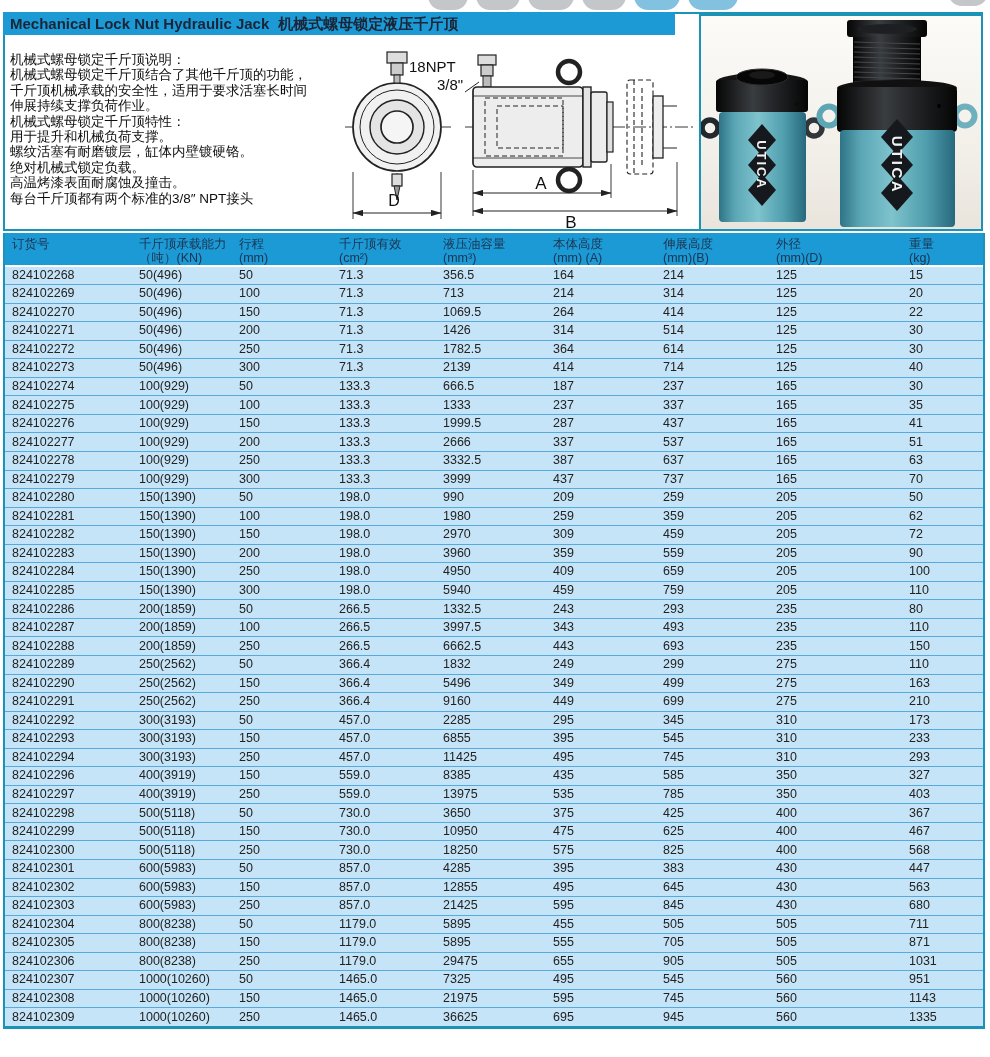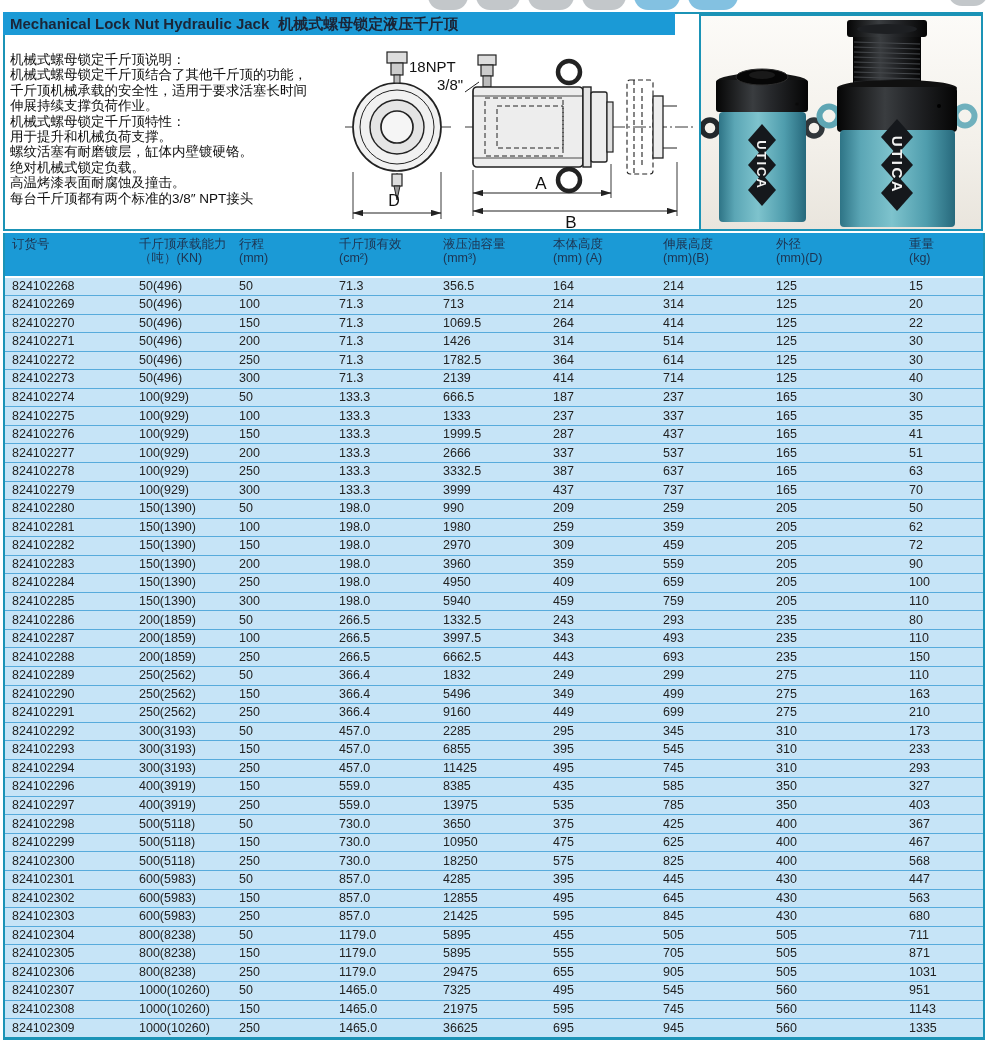--- a/index.html
+++ b/index.html
@@ -36,21 +36,21 @@
   .photo-panel{position:absolute;left:699px;top:14px;width:284px;height:217px;z-index:2;
     border:2px solid var(--frame-teal);
     background:linear-gradient(180deg,#fcfbf8 0%,#f3f0ea 60%,#e9e5dd 100%);}
   .photo-panel svg{display:block;width:280px;height:213px;}
 
   .table-wrap{position:absolute;left:3px;top:233px;width:982px;z-index:2;
     border-left:2px solid var(--frame-teal);border-right:2px solid var(--frame-teal);
     border-bottom:3px solid var(--frame-teal);}
   table{border-collapse:collapse;table-layout:fixed;width:978px;}
   thead tr{background:var(--accent-blue);border-bottom:2px solid #fff;}
-  thead th{height:44px;text-align:left;vertical-align:top;padding:4px 0 0 7px;
+  thead th{height:33px;text-align:left;vertical-align:top;padding:4px 0 0 7px;
     font-size:12.5px;font-weight:400;color:var(--header-ink);line-height:14px;
     white-space:nowrap;overflow:hidden;}
   tbody tr{background:var(--row-bg);border-top:1px solid var(--row-line);border-radius:7px;}
   tbody tr:first-child{border-top:none;}
   tbody td{height:18.55px;padding:0 0 0 7px;font-size:12.5px;color:var(--ink);
     line-height:1.05;white-space:nowrap;overflow:hidden;}
 </style>
 </head>
 <body>
 
@@ -618,21 +618,21 @@
             <td>400</td>
             <td>568</td>
           </tr>
           <tr>
             <td>824102301</td>
             <td>600(5983)</td>
             <td>50</td>
             <td>857.0</td>
             <td>4285</td>
             <td>395</td>
-            <td>445</td>
+            <td>383</td>
             <td>430</td>
             <td>447</td>
           </tr>
           <tr>
             <td>824102302</td>
             <td>600(5983)</td>
             <td>150</td>
             <td>857.0</td>
             <td>12855</td>
             <td>495</td>

